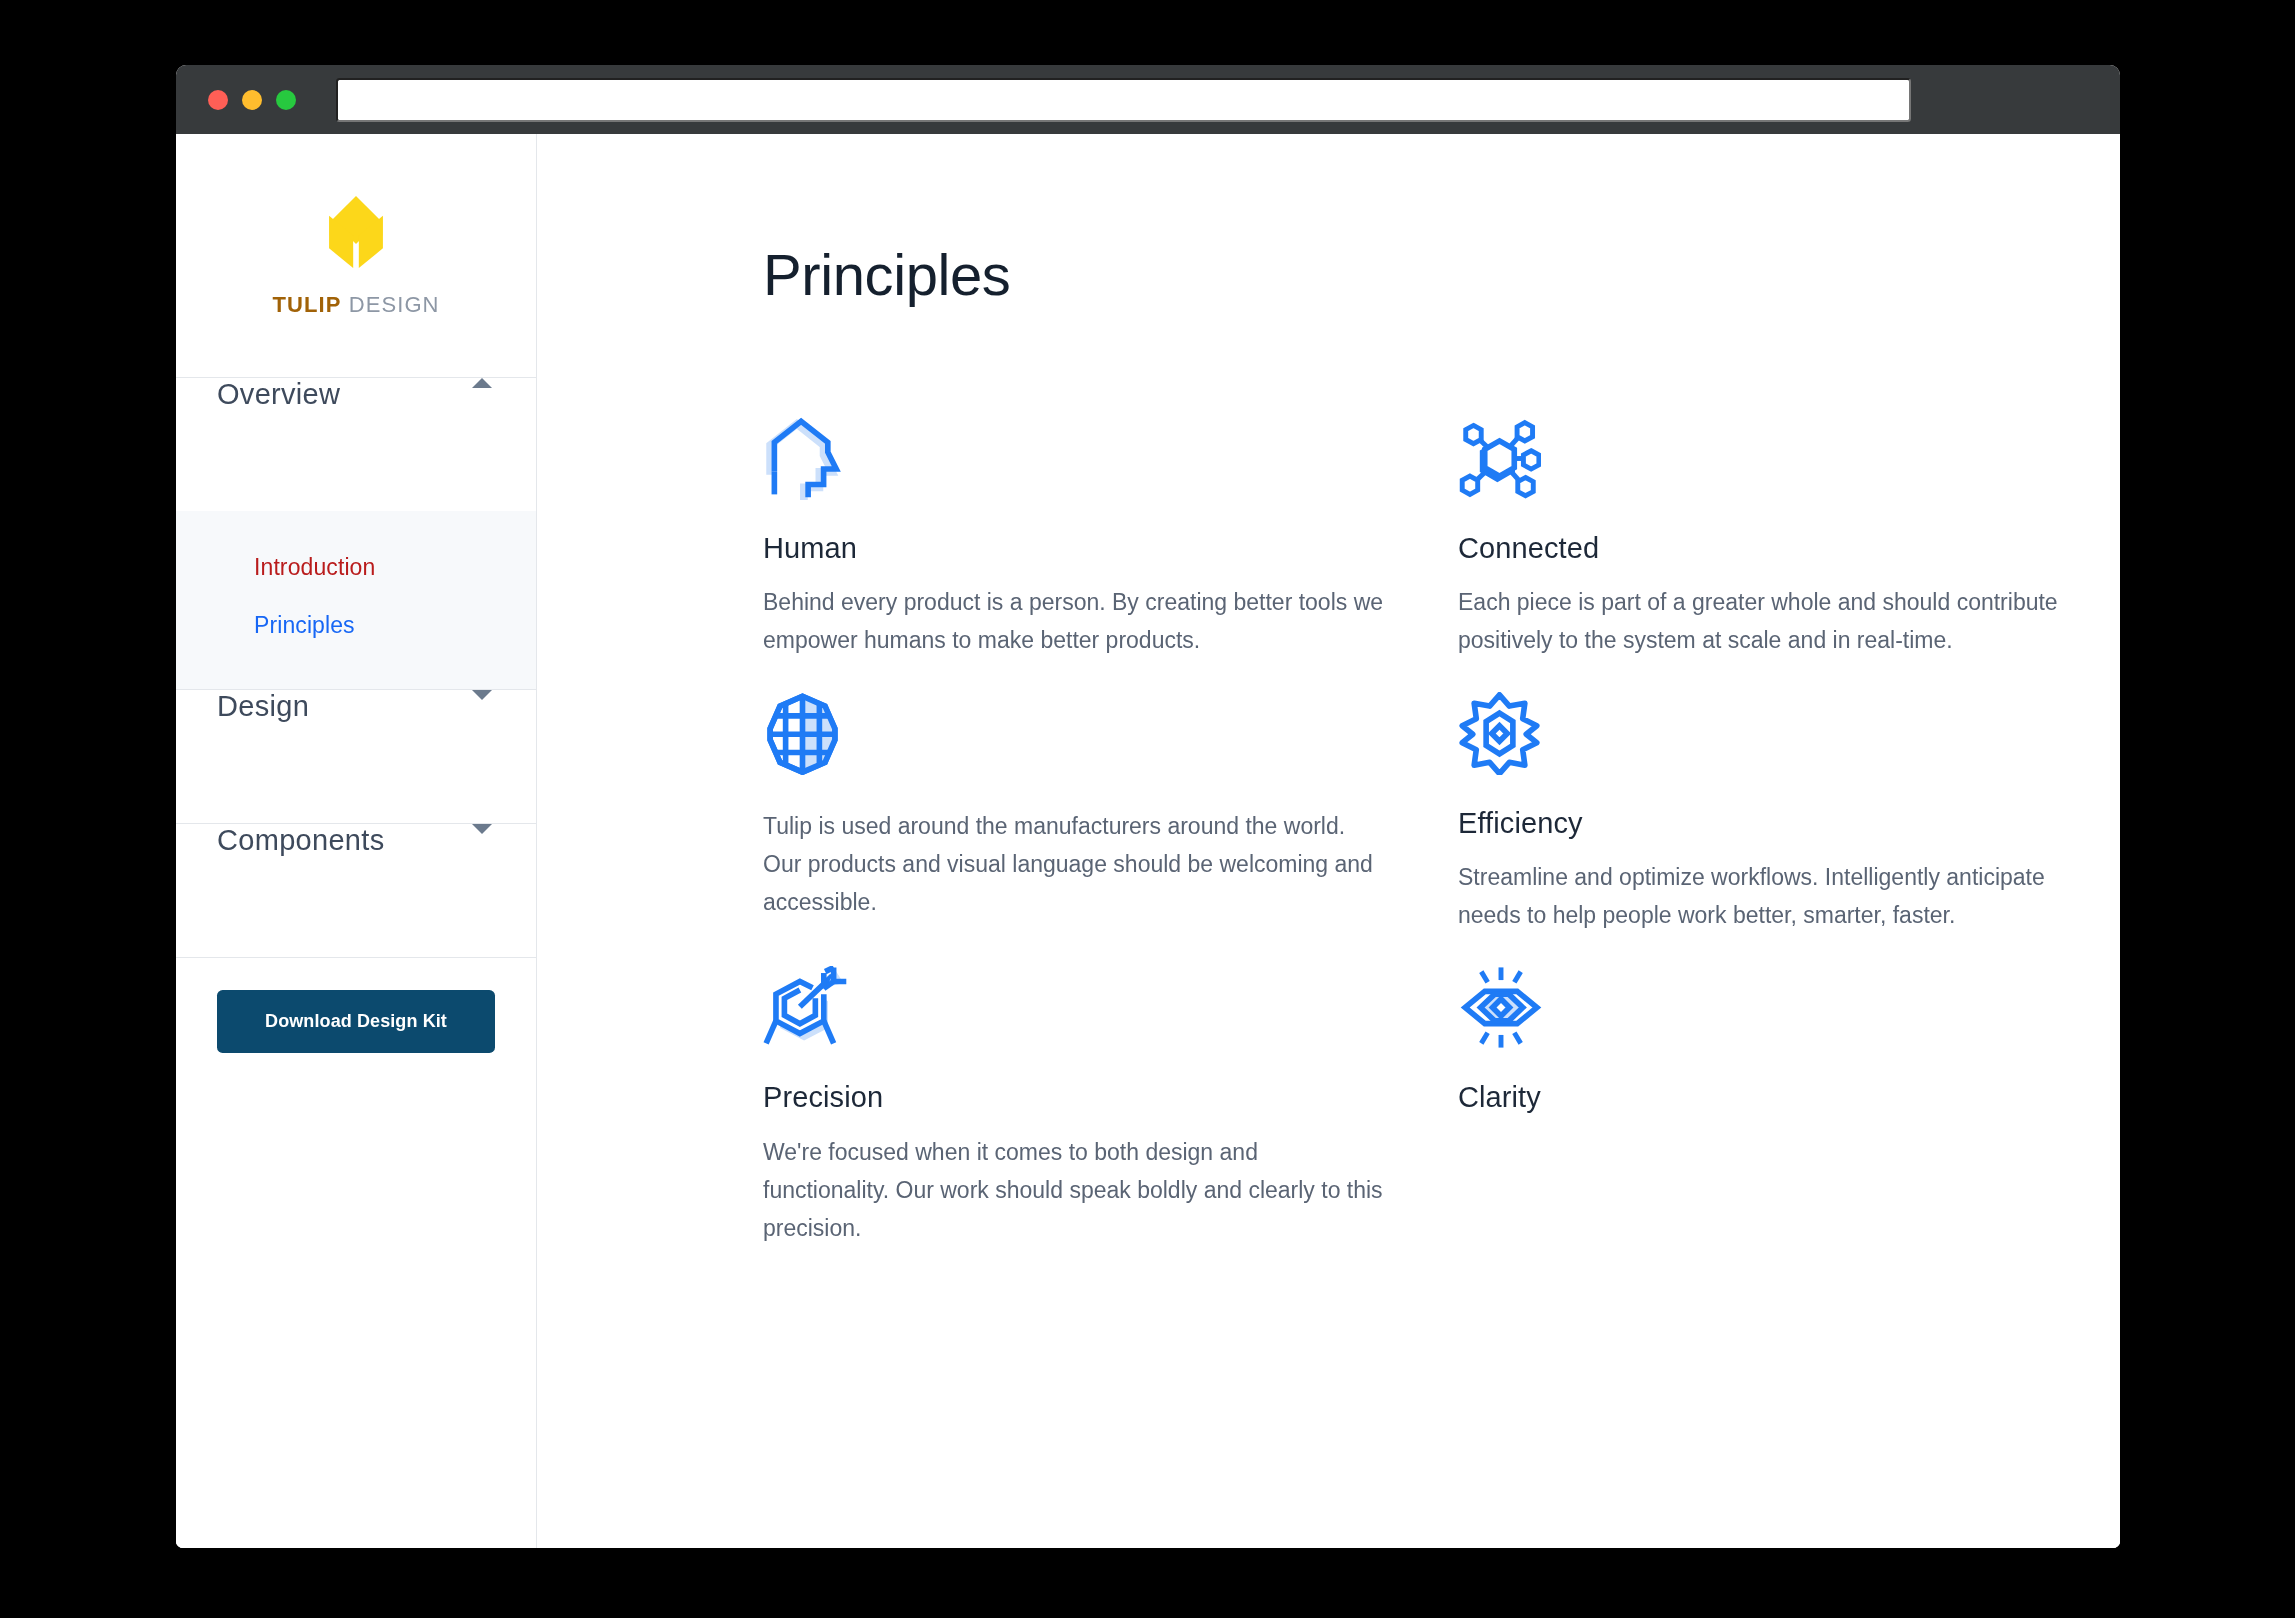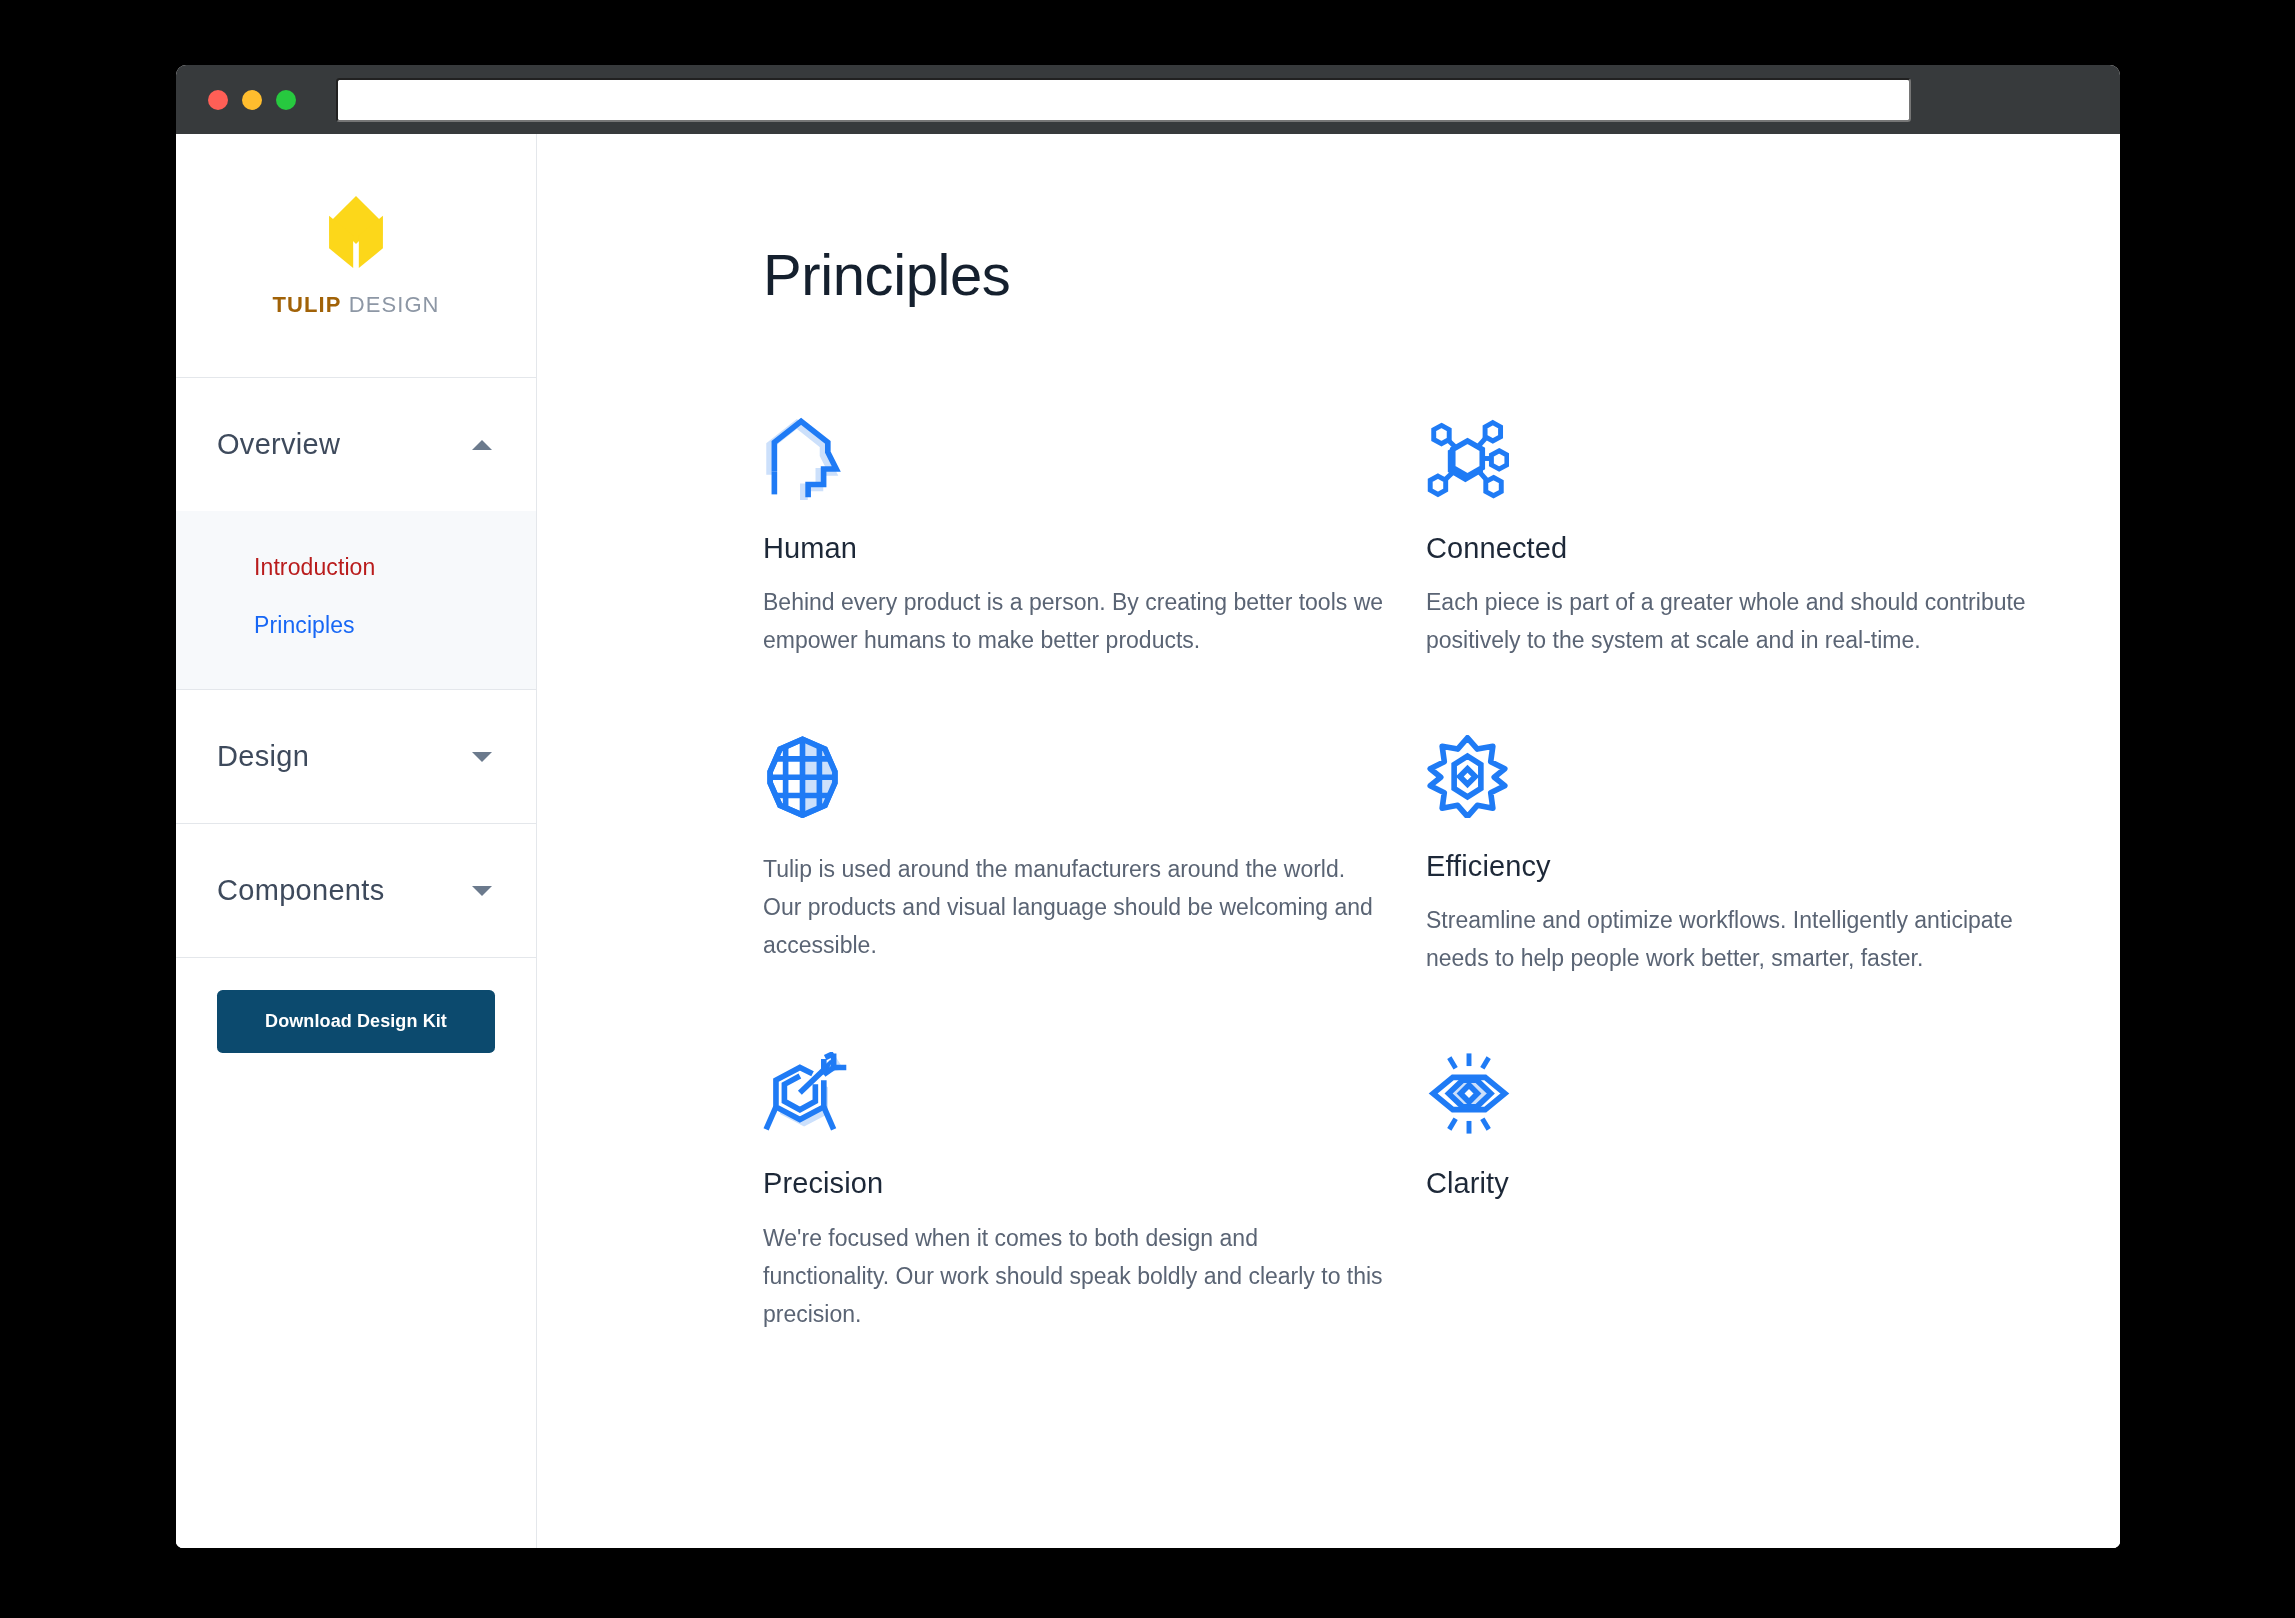--- a/index.html
+++ b/index.html
@@ -54,21 +54,21 @@
   .brand-mark { margin-bottom:18.3px; }
   .brand-text {
     font-size:22px; letter-spacing:1.1px;
   }
   .brand-text .t1 { color:#a16207; font-weight:bold; }
   .brand-text .t2 { color:#8d97a5; font-weight:normal; }
 
   .navsection { border-bottom:1.4px solid #e4e7eb; }
   .navhead {
     height:133px;
-    display:flex; align-items:center;
+    display:flex; 
     padding:0 44px 0 41px;
     cursor:pointer;
   }
   .navhead .label {
     flex:1;
     font-size:29px; color:#3e4a5c; font-weight:normal;
     letter-spacing:0.3px;
   }
   .caret { width:0; height:0; }
   .caret.up {
@@ -115,21 +115,21 @@
   .page-intro {
     margin-top:52px;
     font-size:24px; line-height:1.62;
     color:#4a5568; max-width:1242px;
   }
 
   .grid {
     margin-top:109px;
     display:grid;
     grid-template-columns:663px 663px;
-    column-gap:0; row-gap:75px;
+    column-gap:0; row-gap:75px;gap:32px;
   }
   .card { width:621px; }
   .card-icon { height:83px; margin-bottom:32px; }
   .card-title {
     font-size:29px; color:#1d2838;
     font-weight:normal; margin-bottom:18.3px;
     letter-spacing:0.1px;
   }
   .card-desc {
     font-size:23px; line-height:1.66;

